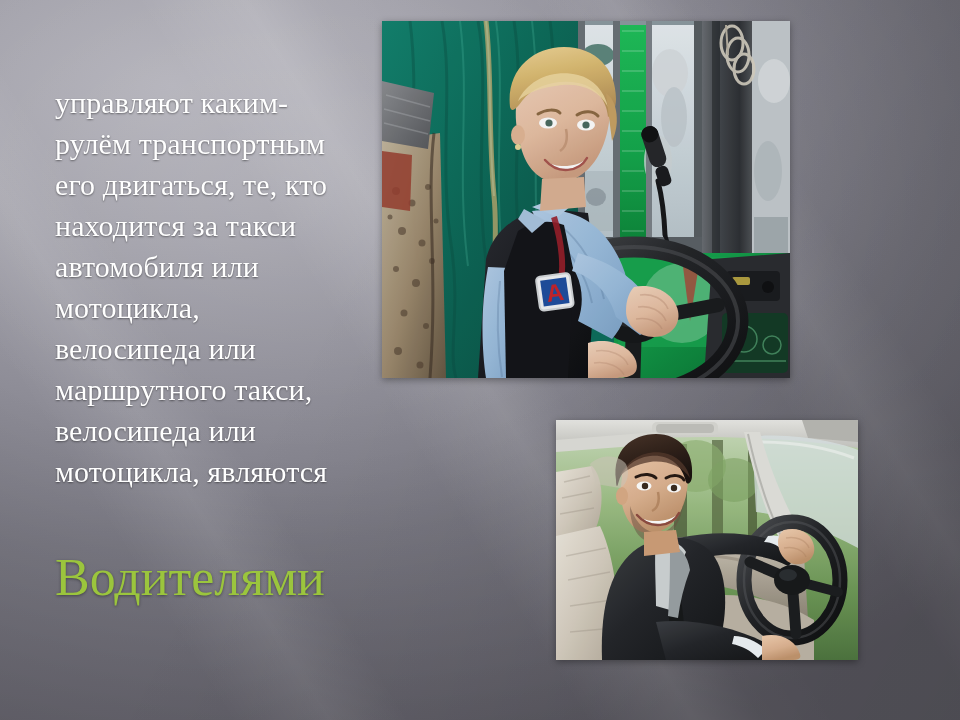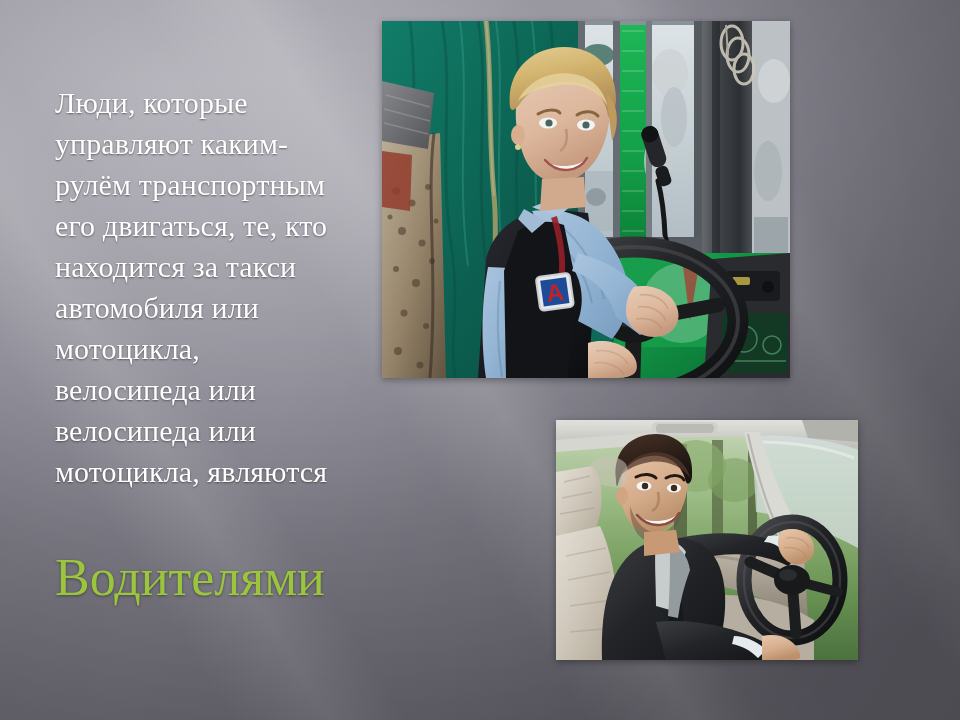--- a/index.html
+++ b/index.html
@@ -76,28 +76,28 @@
 </head>
 <body>
 
 <div class="slide">
 
   <div class="sheen"></div>
   <div class="sheen2"></div>
   <div class="vign"></div>
 
   <div class="body-text">
-    <span class="ln">Люди, которые</span>
     <span class="ln">управляют каким-</span>
     <span class="ln">рулём транспортным</span>
     <span class="ln">его двигаться, те, кто</span>
     <span class="ln">находится за такси</span>
     <span class="ln">автомобиля или</span>
     <span class="ln">мотоцикла,</span>
     <span class="ln">велосипеда или</span>
+    <span class="ln">маршрутного такси,</span>
     <span class="ln">велосипеда или</span>
     <span class="ln">мотоцикла, являются</span>
   </div>
 
   <div class="headline">Водителями</div>
 
   <div class="photo" id="photo-bus">
     <svg viewBox="0 0 408 357" preserveAspectRatio="xMidYMid slice">
       <defs>
         <linearGradient id="curtain" x1="0" y1="0" x2="1" y2="1">

